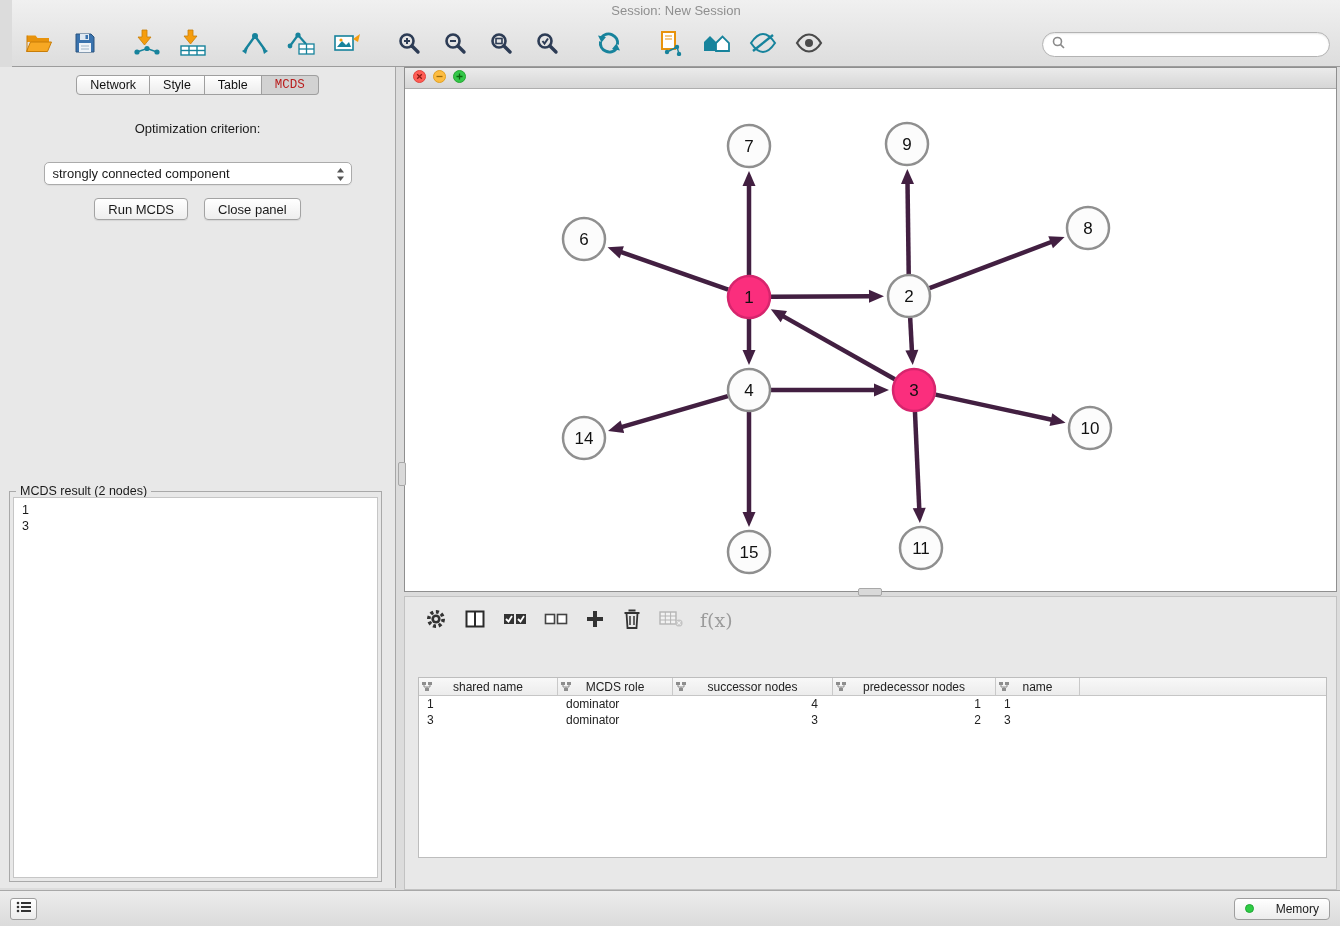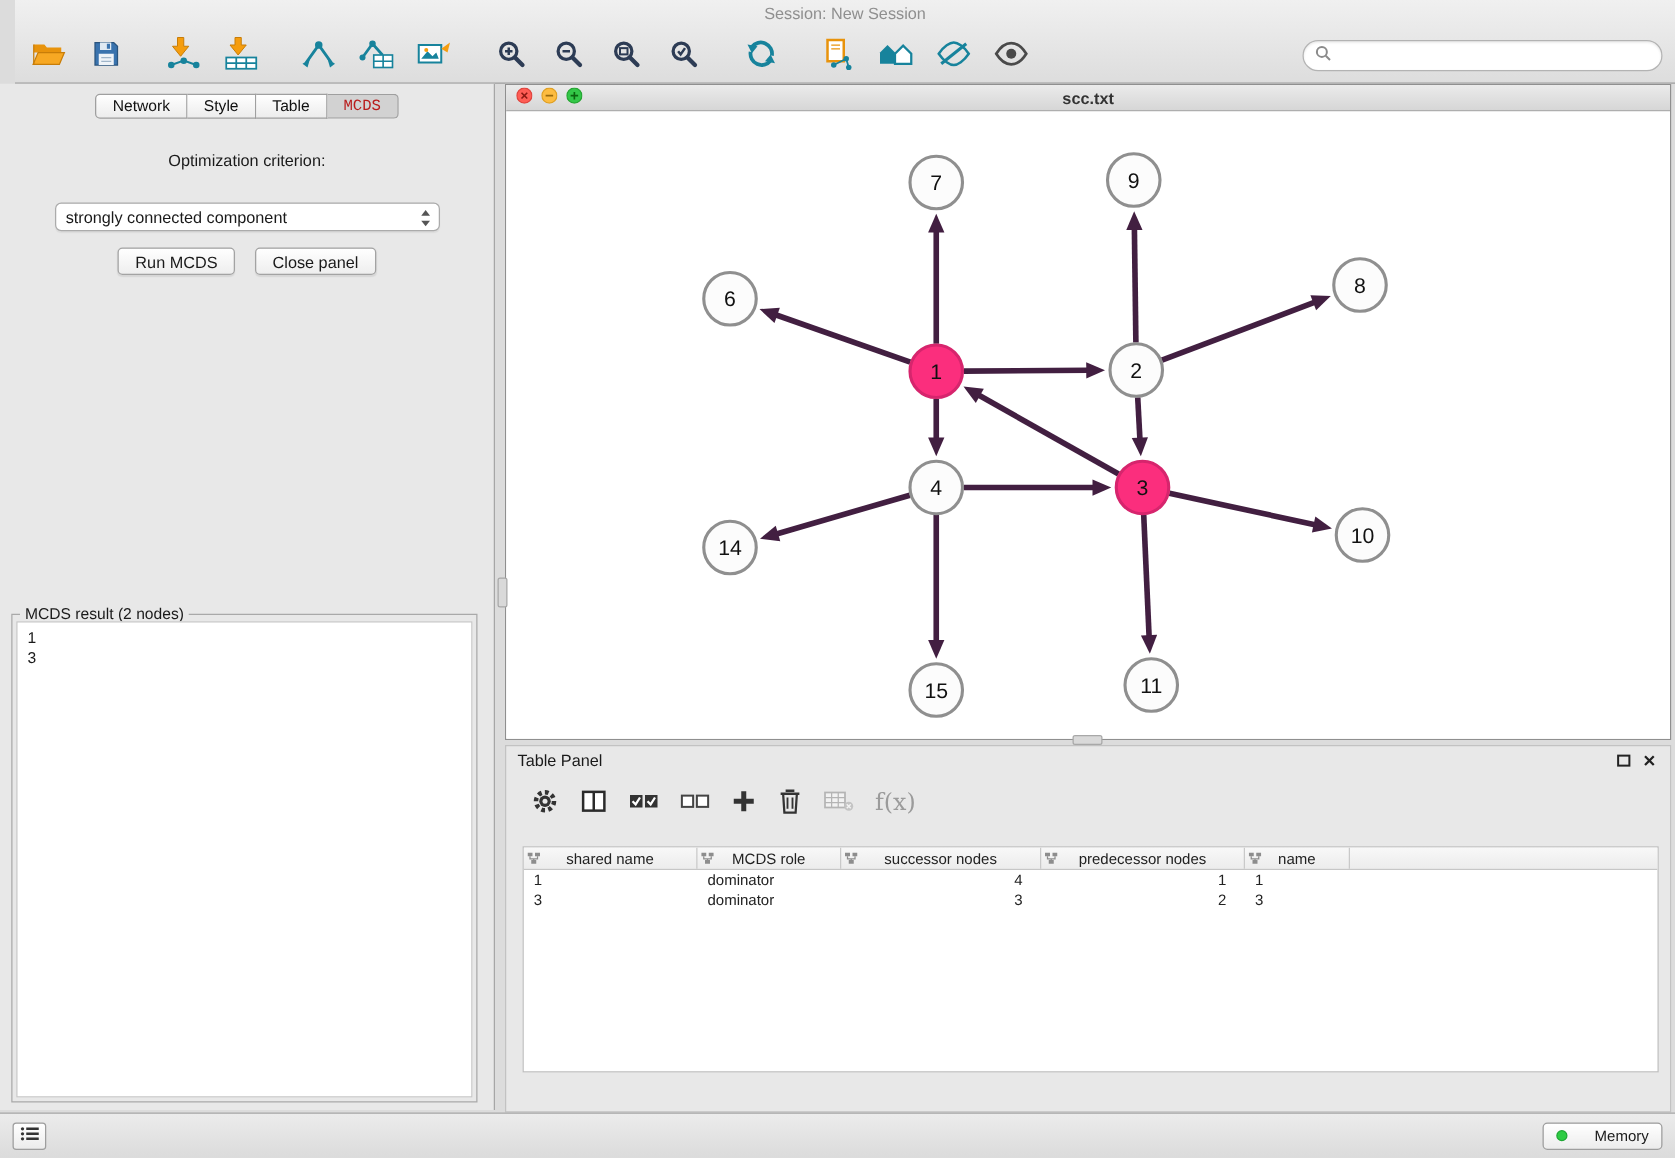--- a/index.html
+++ b/index.html
@@ -299,21 +299,20 @@
     <div class="result-title">MCDS result (2 nodes)</div>
     <div class="result-box">
         <div class="result-line">1</div>
         <div class="result-line">3</div>
       </div>
   </div>
 </div>
 
 <div class="network-window">
   <div class="net-titlebar">
-    <div class="net-title">scc.txt</div>
     <div class="traffic">
       <span><svg width="13" height="13" viewBox="0 0 13 13">
             <circle cx="6.5" cy="6.5" r="6" fill="#ff5d55" stroke="#df443e"></circle>
             <path d="M4.2 4.2l4.6 4.6M8.8 4.2l-4.6 4.6" stroke="#8c1913" stroke-width="1.3"></path>
           </svg></span>
       <span><svg width="13" height="13" viewBox="0 0 13 13">
             <circle cx="6.5" cy="6.5" r="6" fill="#fdbc40" stroke="#dfa023"></circle>
             <path d="M3.5 6.5h6" stroke="#9a6a0b" stroke-width="1.3"></path>
           </svg></span>
       <span><svg width="13" height="13" viewBox="0 0 13 13">
@@ -427,34 +426,20 @@
           <text x="516" y="465" text-anchor="middle" font-size="17" font-family="&quot;Liberation Sans&quot;, sans-serif" fill="#111111">11</text>
         </g>
       </g>
     </svg>
 </div>
 
 <div class="v-nub"></div>
 <div class="h-nub"></div>
 
 <div class="table-panel">
-  <div class="panel-header">
-    <span>Table Panel</span>
-    <span class="ph-spacer"></span>
-    <span class="ph-icon">
-        <svg width="12" height="11" viewBox="0 0 12 11">
-          <rect x="1.5" y="1.5" width="9" height="8" fill="none" stroke="#222" stroke-width="1.6"></rect>
-        </svg>
-      </span>
-    <span class="ph-icon">
-        <svg width="11" height="11" viewBox="0 0 11 11">
-          <path d="M2 2l7 7M9 2l-7 7" stroke="#222" stroke-width="1.8"></path>
-        </svg>
-      </span>
-  </div>
 
   <div class="table-toolbar">
     <div class="tt-btn">
       <span><svg width="22" height="22" viewBox="0 0 22 22">
             <circle cx="11" cy="11" r="7.2" fill="none" stroke="#333" stroke-width="3.6" stroke-dasharray="3 2.6"></circle>
             <circle cx="11" cy="11" r="4.6" fill="#333"></circle>
             <circle cx="11" cy="11" r="2" fill="#e8e8e8"></circle>
           </svg></span>
     </div>
     <div class="tt-btn">

